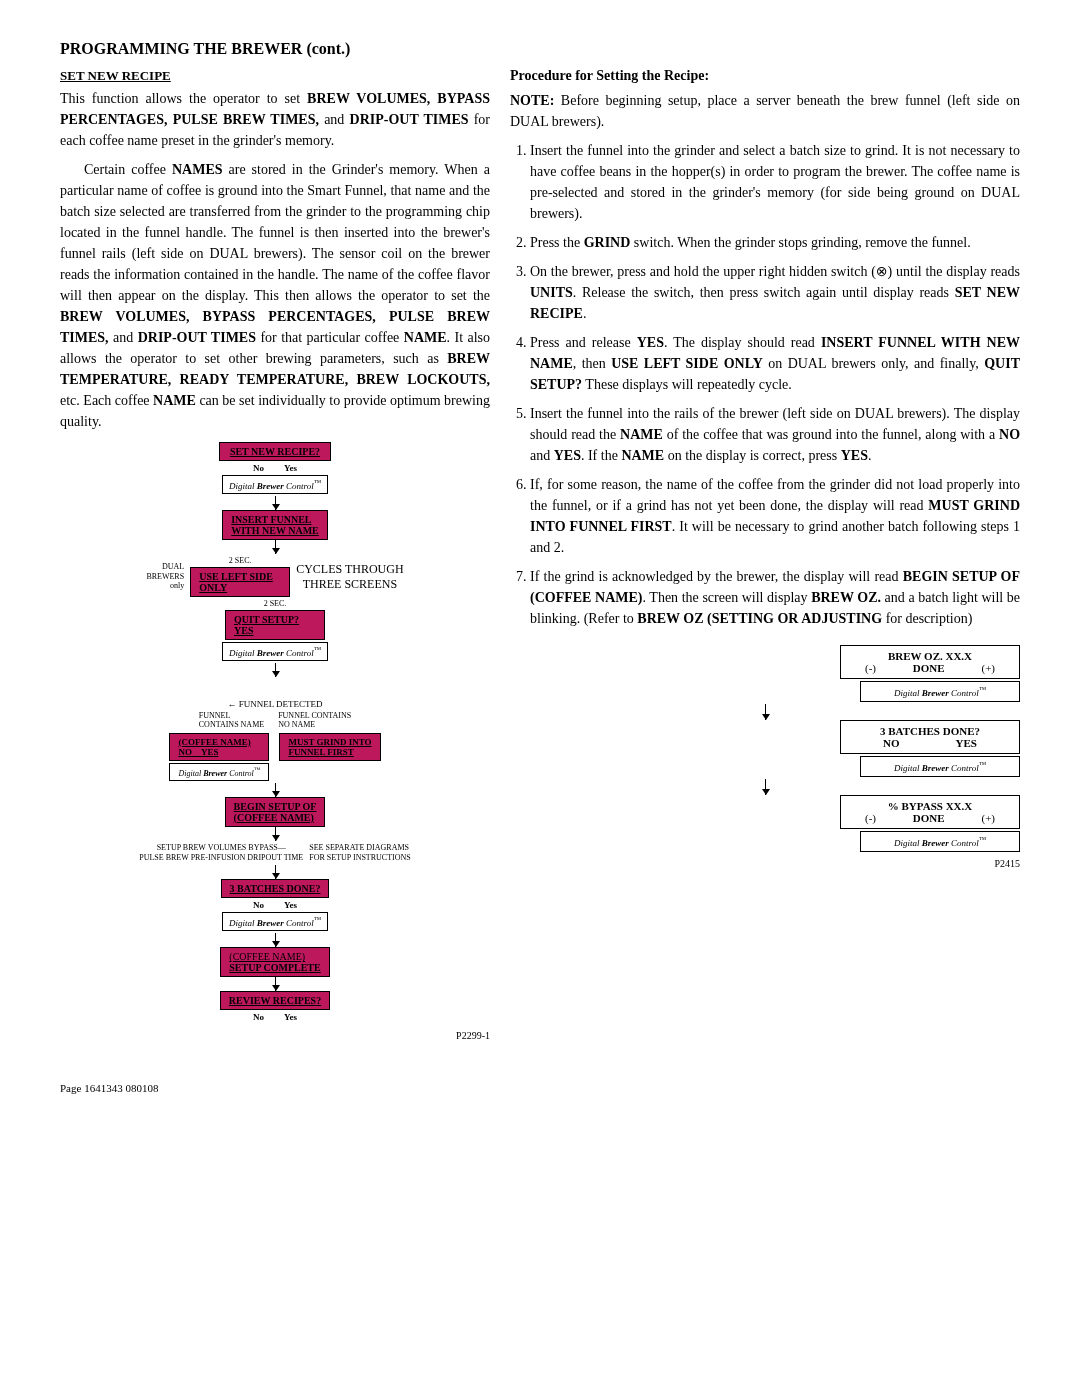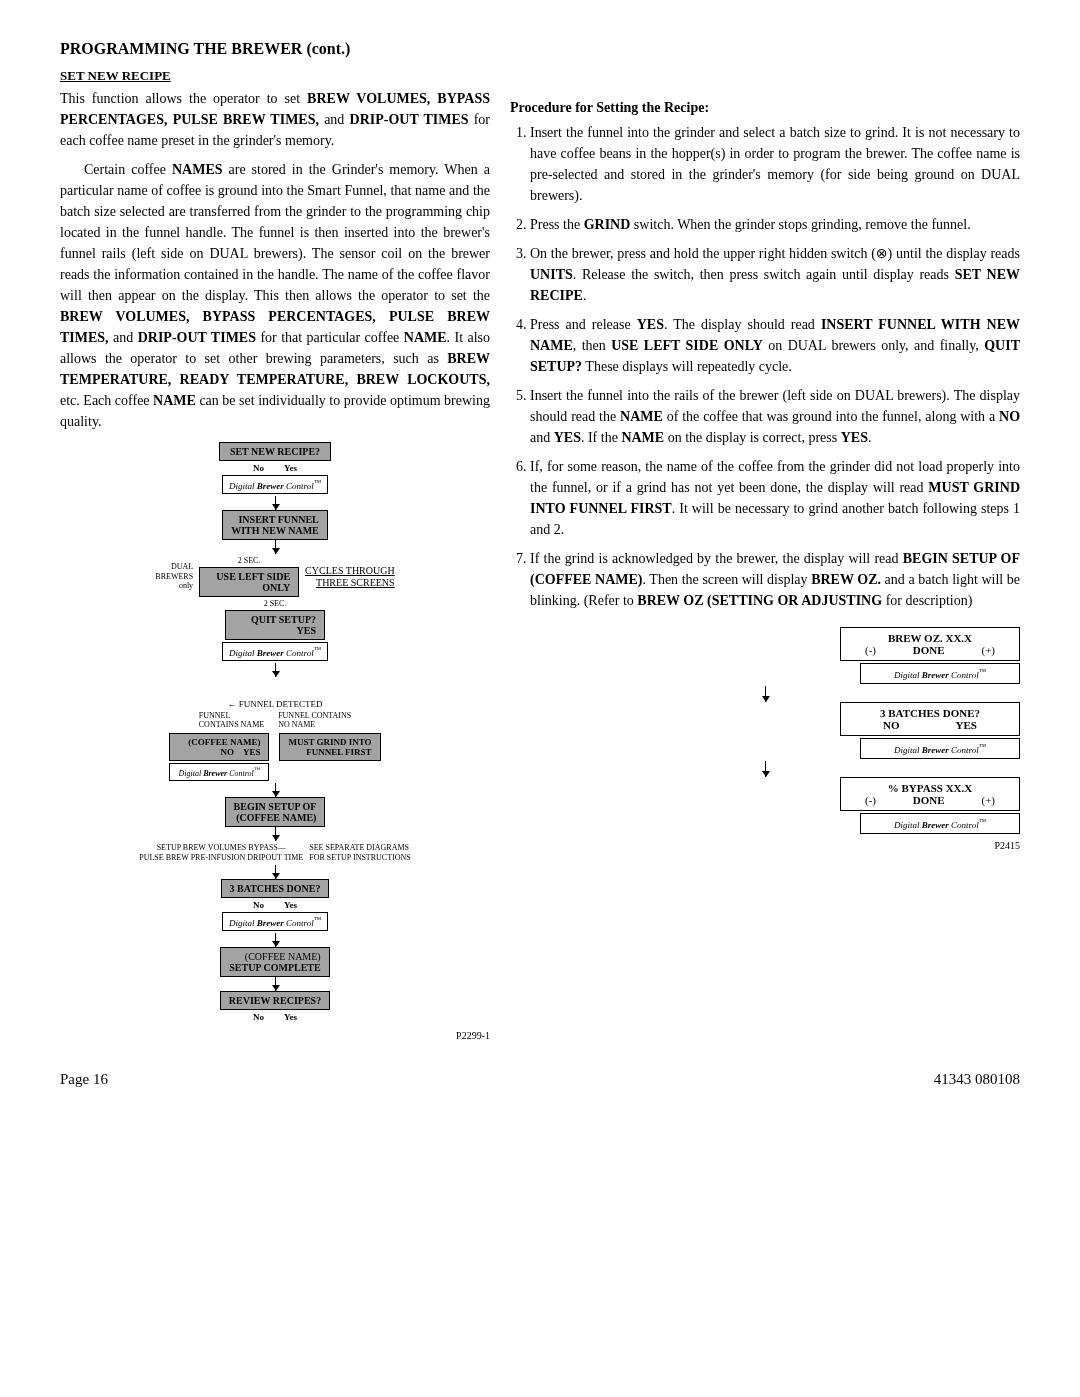--- a/index.html
+++ b/index.html
@@ -27,44 +27,44 @@
       display: flex;
       gap: 20px;
       margin-top: 6px;
     }
     .col-left {
       width: 430px;
       flex-shrink: 0;
     }
     .col-right {
       flex: 1;
-      margin-top: 32px;
     }
     p {
       margin-bottom: 8px;
       line-height: 1.5;
       text-align: justify;
     }
     .bold { font-weight: bold; }
     ol {
       margin-left: 20px;
       margin-bottom: 8px;
     }
     ol li {
       margin-bottom: 8px;
       line-height: 1.5;
       text-align: justify;
     }
     .flow-box {
       border: 1.5px solid #000;
       padding: 3px 8px;
-      text-align: right;
-      background: #a3a3a3;
+      text-align: left;
+      background: #be185d;
       font-size: 10px;
       min-width: 100px;
+      text-decoration: underline;
     }
     .dbc-logo {
       border: 1.5px solid #000;
       padding: 2px 6px;
       font-size: 9px;
       font-style: italic;
       text-align: center;
       min-width: 100px;
       font-family: serif;
     }
@@ -87,24 +87,23 @@
     .flow-yn {
       display: flex;
       gap: 20px;
       font-size: 9px;
       font-weight: bold;
       justify-content: center;
       margin-bottom: 2px;
     }
     .page-footer {
       display: flex;
-      justify-content: space-between;
       align-items: center;
-      margin-top: 30px;
-      font-size: 15px;
+      margin-top: 41px;
+      font-size: 11px;
     }
     .logo-box {
       border: 1.5px solid #000;
       padding: 3px 8px;
       font-size: 9px;
       font-style: italic;
       text-align: center;
       min-width: 160px;
     }
     .p2415 {
@@ -142,21 +141,21 @@
 
         <div class="flow-box" style="font-weight:bold;">INSERT FUNNEL<br>WITH NEW NAME</div>
         <div class="arrow-down"></div>
 
         <div style="display:flex; align-items:center; gap:6px; margin:2px 0;">
           <div style="font-size:8px; text-align:right; line-height:1.2;">DUAL<br>BREWERS<br>only</div>
           <div style="display:flex; flex-direction:column; align-items:center;">
             <div style="font-size:8px; margin-bottom:2px;">2 SEC.</div>
             <div class="flow-box" style="font-weight:bold;">USE LEFT SIDE<br>ONLY</div>
           </div>
-          <div style="font-size:10px; text-align:right; line-height:1.2;text-decoration:underline;">CYCLES THROUGH<br>THREE SCREENS</div>
+          <div style="font-size:12px; text-align:center; line-height:1.2;">CYCLES THROUGH<br>THREE SCREENS</div>
         </div>
         <div style="font-size:8px; margin-bottom:2px;">2 SEC.</div>
 
         <div class="flow-box" style="font-weight:bold;">QUIT SETUP?<br>YES</div>
         <div class="dbc-logo" style="margin:2px 0;"><em>Digital <strong>Brewer</strong> Control<sup>™</sup></em></div>
         <div class="arrow-down"></div>
 
         <div style="font-size:9px; text-align:center; margin-bottom:2px;margin-top:22px;">← FUNNEL DETECTED</div>
         <div style="display:flex; gap:4px; font-size:8px; margin-bottom:2px;">
           <span>FUNNEL<br>CONTAINS NAME</span>
@@ -199,20 +198,23 @@
           <span>No</span>
           <span>Yes</span>
         </div>
       </div>
       <div class="p2415" style="text-align:right; margin-top:6px;">P2299-1</div>
     </div>
   </div>
 
   <div class="col-right">
     <div style="font-size:14px; font-weight:bold; margin-bottom:6px;">Procedure for Setting the Recipe:</div>
+    <p>
+      <span class="bold">NOTE:</span> Before beginning setup, place a server beneath the brew funnel (left side on DUAL brewers).
+    </p>
     <ol>
       <li>
         Insert the funnel into the grinder and select a batch size to grind. It is not necessary to have coffee beans in the hopper(s) in order to program the brewer. The coffee name is pre-selected and stored in the grinder's memory (for side being ground on DUAL brewers).
       </li>
       <li>
         Press the <span class="bold">GRIND</span> switch. When the grinder stops grinding, remove the funnel.
       </li>
       <li>
         On the brewer, press and hold the upper right hidden switch (⊗) until the display reads <span class="bold">UNITS</span>. Release the switch, then press switch again until display reads <span class="bold">SET NEW RECIPE</span>.
       </li>

